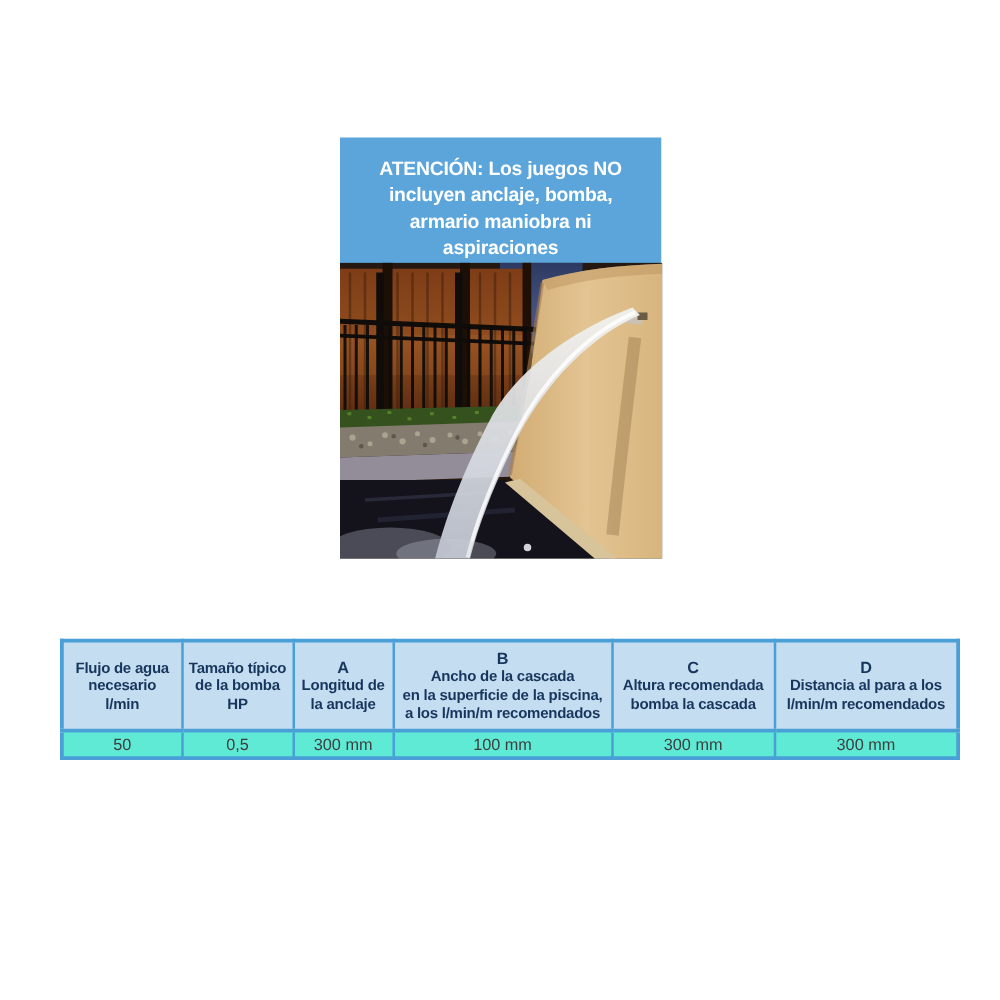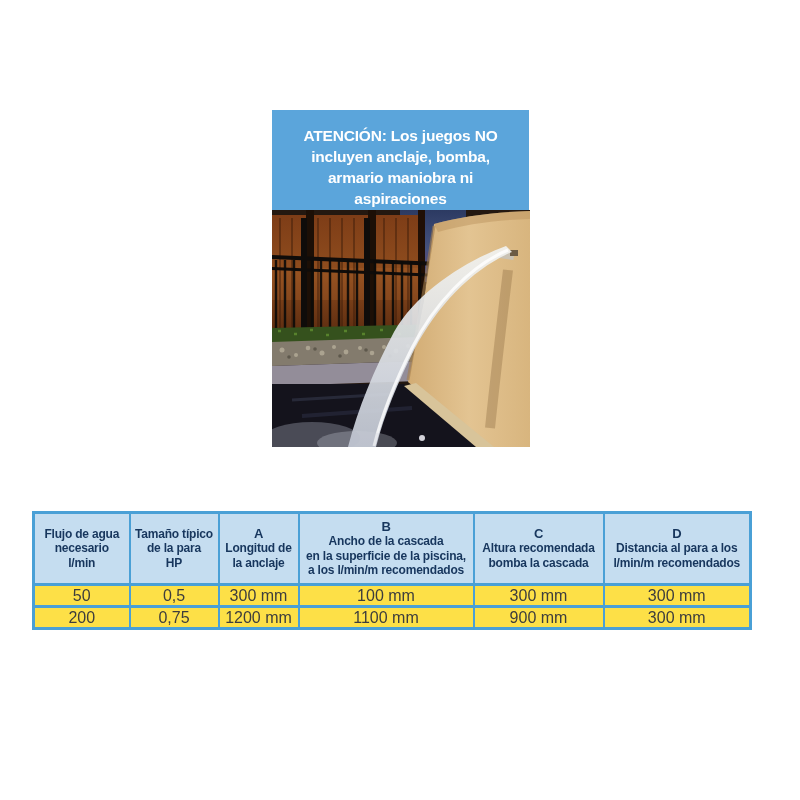--- a/index.html
+++ b/index.html
@@ -28,38 +28,38 @@
     font-weight:bold;font-size:15.5px;line-height:21px;
     text-align:center;white-space:pre-line;letter-spacing:-0.2px;
   }
 
   
   .photo{position:absolute;left:272px;top:210px;width:258px;height:237px;overflow:hidden;}
   .photo svg{display:block;}
 
   
   table.specs{
-    position:absolute;left:32px;top:511px;width:717px;
+    position:absolute;left:48px;top:511px;width:717px;
     border-collapse:collapse;table-layout:fixed;
     border:3px solid var(--table-border);
   }
   table.specs th{
     background:var(--header-bg);color:var(--header-text);
     border:2px solid var(--table-border);
     font-weight:bold;font-size:12px;line-height:14.5px;
     text-align:center;vertical-align:middle;padding:5px 3px;
     letter-spacing:-0.2px;
   }
   table.specs th .hletter{font-size:13px;line-height:15px;}
   table.specs th .hlabel{white-space:pre-line;}
   table.specs td{
-    background:#fde047;color:var(--body-text);
+    background:#5eead4;color:var(--body-text);
     border:2px solid var(--table-border);
     border-top-width:3px;
-    font-size:16px;line-height:19px;height:19px;
+    font-size:13px;line-height:19px;height:19px;
     text-align:center;vertical-align:middle;padding:0 2px;
   }
 </style>
 </head>
 <body>
 
 <div class="canvas">
 
   <div class="notice">
     <span>ATENCIÓN: Los juegos NO
@@ -189,21 +189,21 @@
     </colgroup>
     <thead>
       <tr>
         <th>
           <div class="hlabel">Flujo de agua
 necesario
 l/min</div>
         </th>
         <th>
           <div class="hlabel">Tamaño típico
-de la para
+de la bomba
 HP</div>
         </th>
         <th>
           <div class="hletter">A</div>
           <div class="hlabel">Longitud de
 la anclaje</div>
         </th>
         <th>
           <div class="hletter">B</div>
           <div class="hlabel">Ancho de la cascada
@@ -224,24 +224,16 @@
     </thead>
     <tbody>
       <tr>
         <td>50</td>
         <td>0,5</td>
         <td>300 mm</td>
         <td>100 mm</td>
         <td>300 mm</td>
         <td>300 mm</td>
       </tr>
-      <tr>
-        <td>200</td>
-        <td>0,75</td>
-        <td>1200 mm</td>
-        <td>1100 mm</td>
-        <td>900 mm</td>
-        <td>300 mm</td>
-      </tr>
     </tbody>
   </table>
 
 </div>
 
 </body></html>

